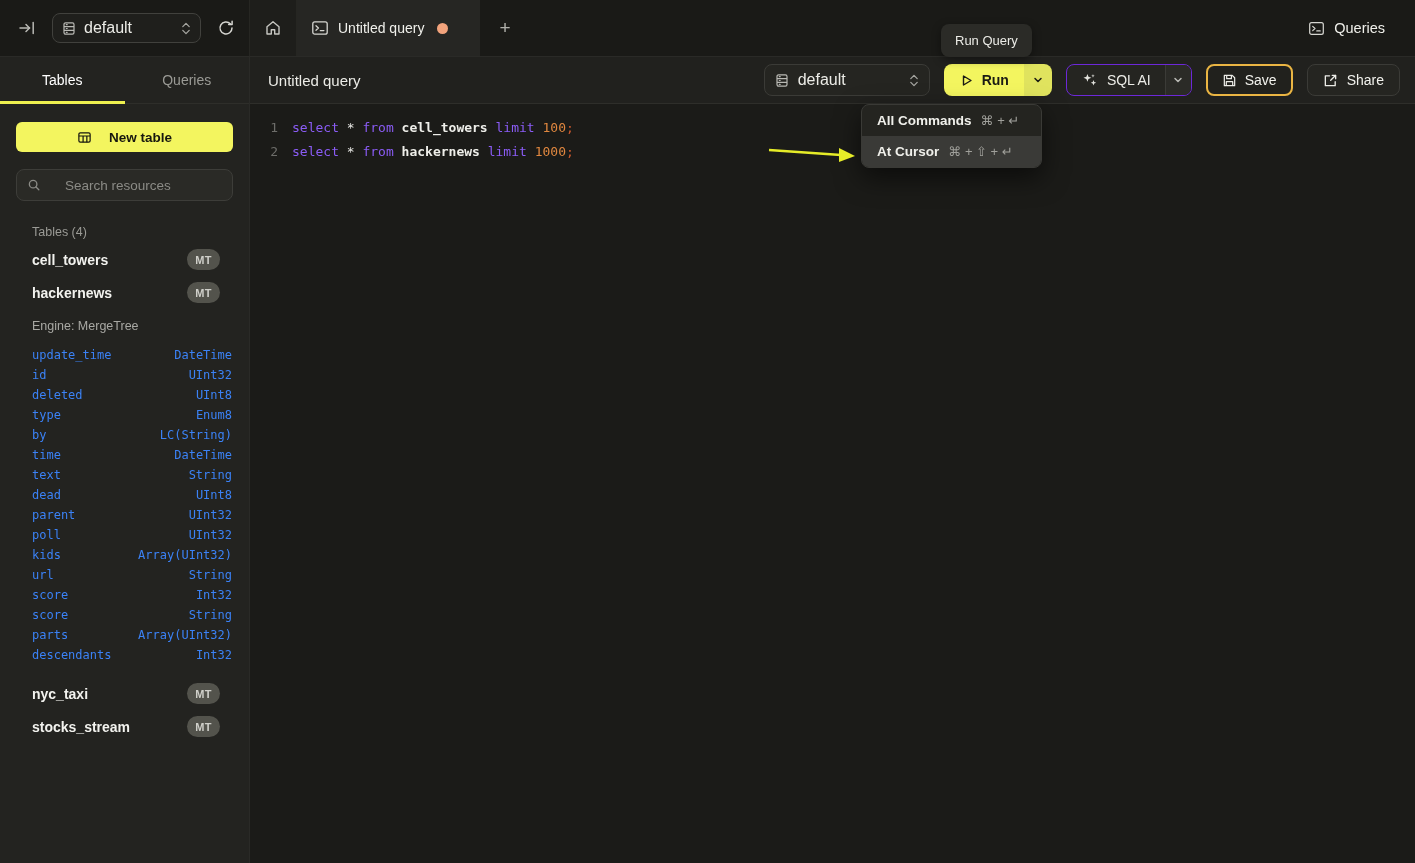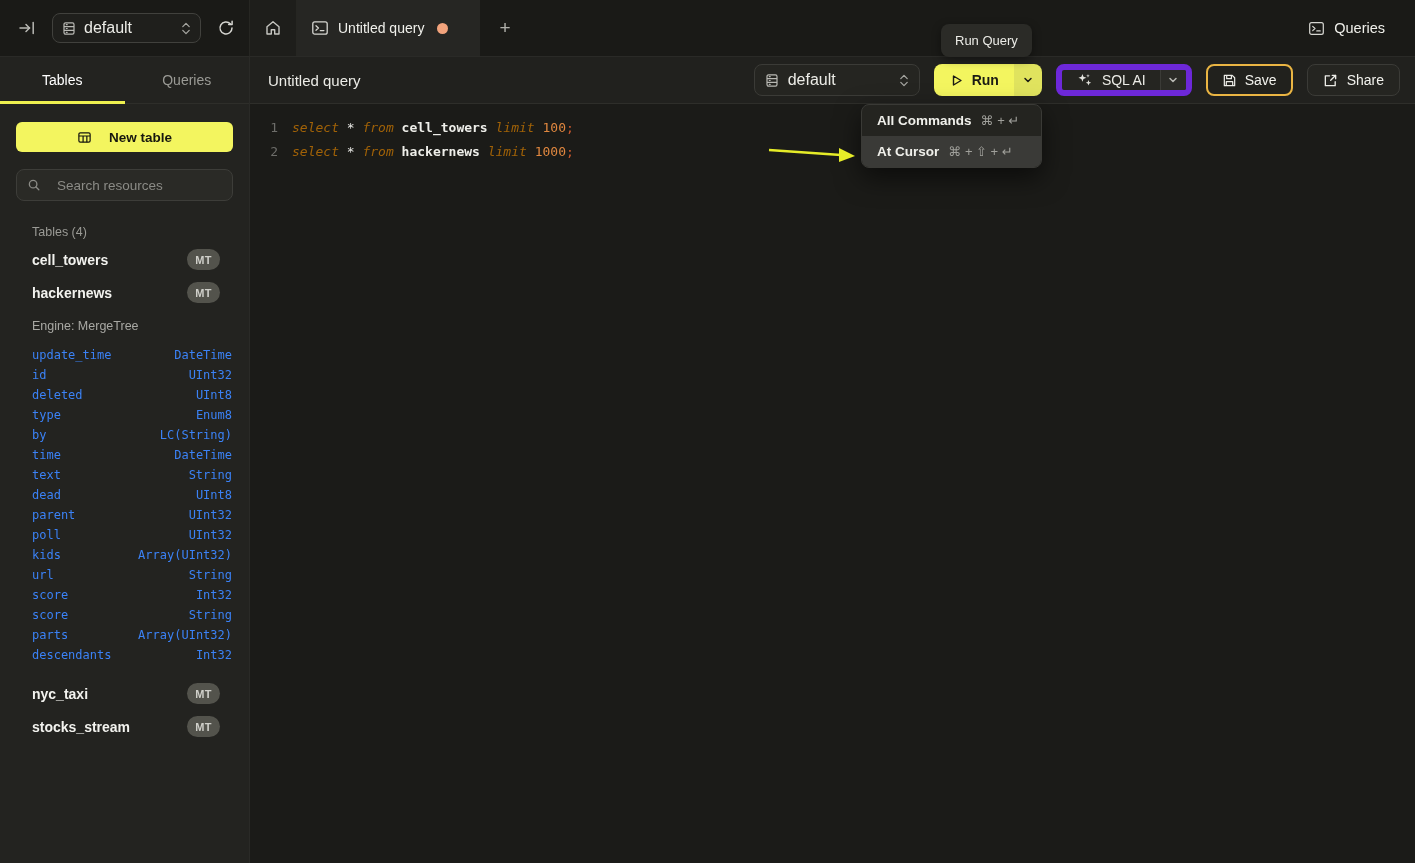--- a/index.html
+++ b/index.html
@@ -36,21 +36,21 @@
   .side-tabs { height:47px; display:flex; border-bottom:1px solid #2e2e2a; }
   .side-tab { flex:1; display:flex; align-items:center; justify-content:center; font-size:14px;
     color:#9a9a95; cursor:pointer; position:relative; font-weight:500; }
   .side-tab.active { color:#ffffff; }
   .side-tab.active::after { content:""; position:absolute; left:0; right:0; bottom:-1px;
     height:3px; background:#eef04f; }
   .new-table-btn { margin:18px 16px 0 16px; height:30px; border-radius:6px;
     display:flex; align-items:center; justify-content:center; gap:17px;
     color:#17170f; font-size:13.5px; font-weight:600; cursor:pointer; }
   .search-box { margin:17px 16px 0 16px; height:32px; background:#2a2a26; border:1px solid #3d3d39;
-    border-radius:8px; display:flex; align-items:center; padding:0 10px; gap:16px; }
+    border-radius:8px; display:flex; align-items:center; padding:0 10px; gap:24px; }
   .search-box input { background:transparent; border:none; outline:none; color:#d8d8d3;
     font-size:13.5px; width:100%; font-family:"Liberation Sans", sans-serif; }
   .search-box input::placeholder { color:#8b8b86; }
   .section-label { margin:24px 0 4px 32px; font-size:12.5px; color:#9b9b96; }
   .table-row { margin:0 29px 0 32px; height:33px; display:flex; align-items:center;
     justify-content:space-between; cursor:pointer; }
   .table-name { font-size:14px; font-weight:600; color:#f2f2ee; }
   .mt-badge { width:33px; height:21px; border-radius:11px; background:#53534c; color:#cfcfc9;
     font-size:11px; font-weight:700; display:flex; align-items:center; justify-content:center;
     letter-spacing:.3px; }
@@ -66,40 +66,40 @@
     display:flex; align-items:center; padding:0 15px 0 18px; }
   .query-title { font-size:15px; color:#ecece7; }
   .controls { margin-left:auto; display:flex; align-items:center; gap:14px; }
   .db-select2 { width:166px; height:32px; background:#252521; border:1px solid #3b3b37;
     border-radius:8px; display:flex; align-items:center; padding:0 10px; gap:9px; cursor:pointer; }
   .db-select2 .chevrons { margin-left:auto; }
   .run-btn { height:32px; border-radius:8px; overflow:hidden; display:flex; cursor:pointer; }
   .run-main { display:flex; align-items:center; gap:8px; padding:0 15px; color:#1b1b14;
     font-size:14px; font-weight:600; }
   .run-caret { width:28px; display:flex; align-items:center; justify-content:center; }
-  .sqlai-btn { height:32px; border-radius:8px; border:6px solid #6d28d9; overflow:hidden;
+  .sqlai-btn { height:32px; border-radius:8px; border:1px solid #6d28d9; overflow:hidden;
     display:flex; background:#252521; cursor:pointer; }
   .sqlai-main { display:flex; align-items:center; gap:9px; padding:0 14px; color:#ecece7;
     font-size:14px; font-weight:500; }
   .sqlai-caret { width:26px; display:flex; align-items:center; justify-content:center;
     border-left:1px solid #3b3b37; background:#2b2b27; }
   .save-btn { height:32px; border-radius:8px; border:2px solid; background:#21211d;
     display:flex; align-items:center; gap:8px; padding:0 14px; color:#f2f2ed; font-size:14px;
     font-weight:500; cursor:pointer; }
   .share-btn { height:32px; border-radius:8px; border:1px solid #3b3b37; background:#252521;
     display:flex; align-items:center; gap:9px; padding:0 15px; color:#f2f2ed; font-size:14px;
     font-weight:500; cursor:pointer; }
 
   
   .editor { padding-top:12px; font-family:"DejaVu Sans Mono", monospace; font-size:13px;
     line-height:24px; }
   .code-line { display:flex; }
   .gutter { width:28px; text-align:right; margin-right:14px; color:#6d6d69; flex:none; }
   .code { white-space:pre; }
-  .tok-kw { color:#a16207;font-style:italic; }
+  .tok-kw { color:#8b5cf6; }
   .tok-op { color:#e8e8e4; }
   .tok-tbl { color:#eeeee9; font-weight:700; }
   .tok-num { color:#e0873f; }
   .tok-pun { color:#cf5a2e; }
 
   
   .tooltip { position:absolute; left:941px; top:24px; height:33px; padding:0 14px;
     background:#2b2b27; border-radius:8px; display:flex; align-items:center; color:#ecece7;
     font-size:13px; font-weight:500; box-shadow:0 3px 10px rgba(0,0,0,.4); }
   .run-menu { position:absolute; left:861px; top:104px; width:181px; background:#242420;

